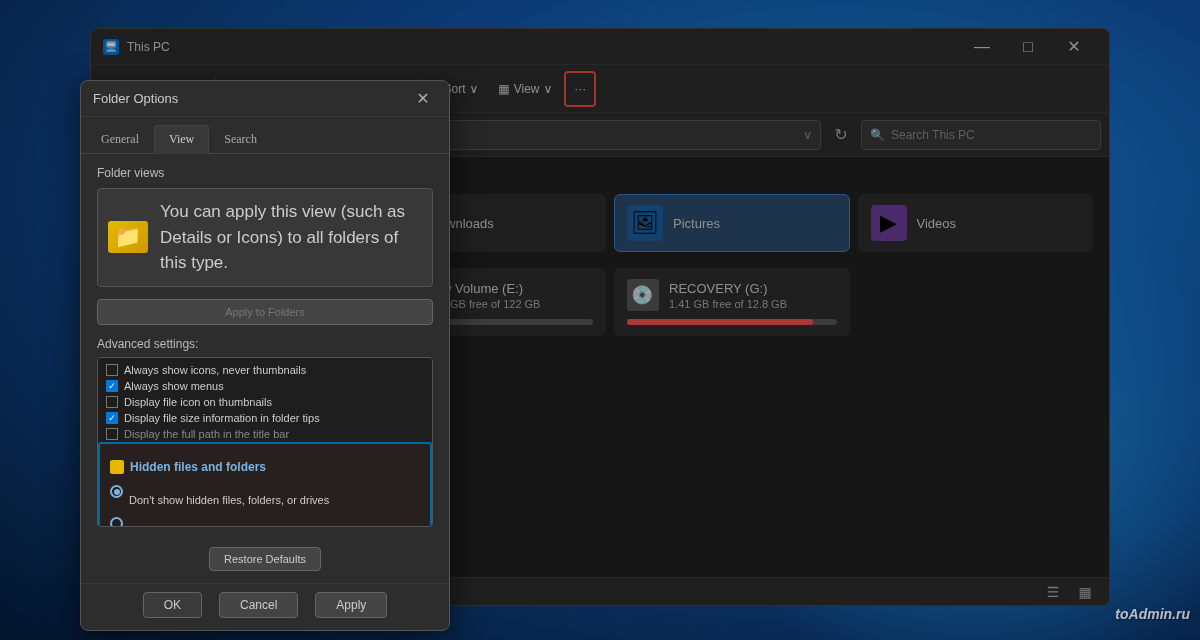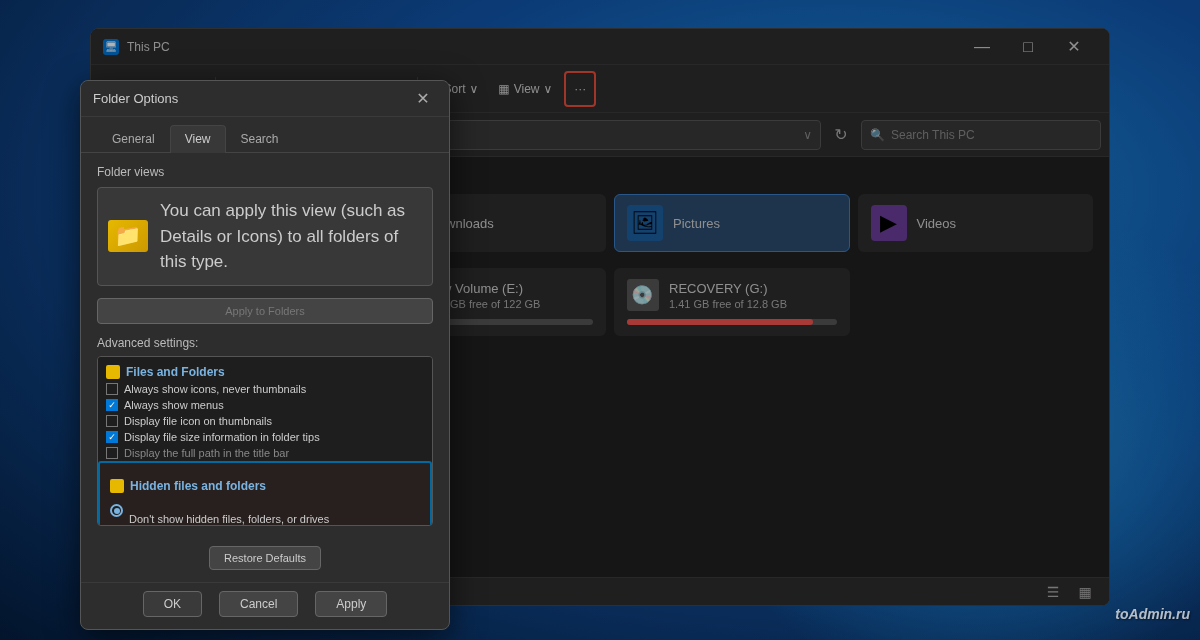--- a/index.html
+++ b/index.html
@@ -365,23 +365,24 @@
       color: #aaa;
       cursor: pointer;
       font-size: 16px;
       display: flex; align-items: center; justify-content: center;
       border-radius: 4px;
     }
 
     
     .dialog-tabs {
       display: flex;
-      padding: 8px 16px 0;
+      padding: 8px 5px 0;
       gap: 0;
       border-bottom: 1px solid #444;
+      font-family: Liberation Serif, serif;
     }
     .dialog-tab {
       padding: 6px 14px;
       color: #aaa;
       font-size: 12px;
       cursor: pointer;
       border: 1px solid transparent;
       border-radius: 4px 4px 0 0;
       border-bottom: none;
       background: transparent;
@@ -773,24 +774,20 @@
       <div class="folder-views-icon">📁</div>
       <div class="folder-views-text">You can apply this view (such as Details or Icons) to all folders of this type.</div>
     </div>
     <div class="folder-views-buttons">
       <button class="fv-btn disabled">Apply to Folders</button>
     </div>
 
     <div class="adv-title">Advanced settings:</div>
     <div class="adv-list">
 
-    <div class="adv-category">
-          <div class="cat-icon"></div>
-          <span>Files and Folders</span>
-        </div>
         <div class="adv-item">
       <div class="adv-checkbox"></div>
       <span class="adv-label">Always show icons, never thumbnails</span>
     </div>
         <div class="adv-item">
       <div class="adv-checkbox checked"></div>
       <span class="adv-label">Always show menus</span>
     </div>
         <div class="adv-item">
       <div class="adv-checkbox"></div>

